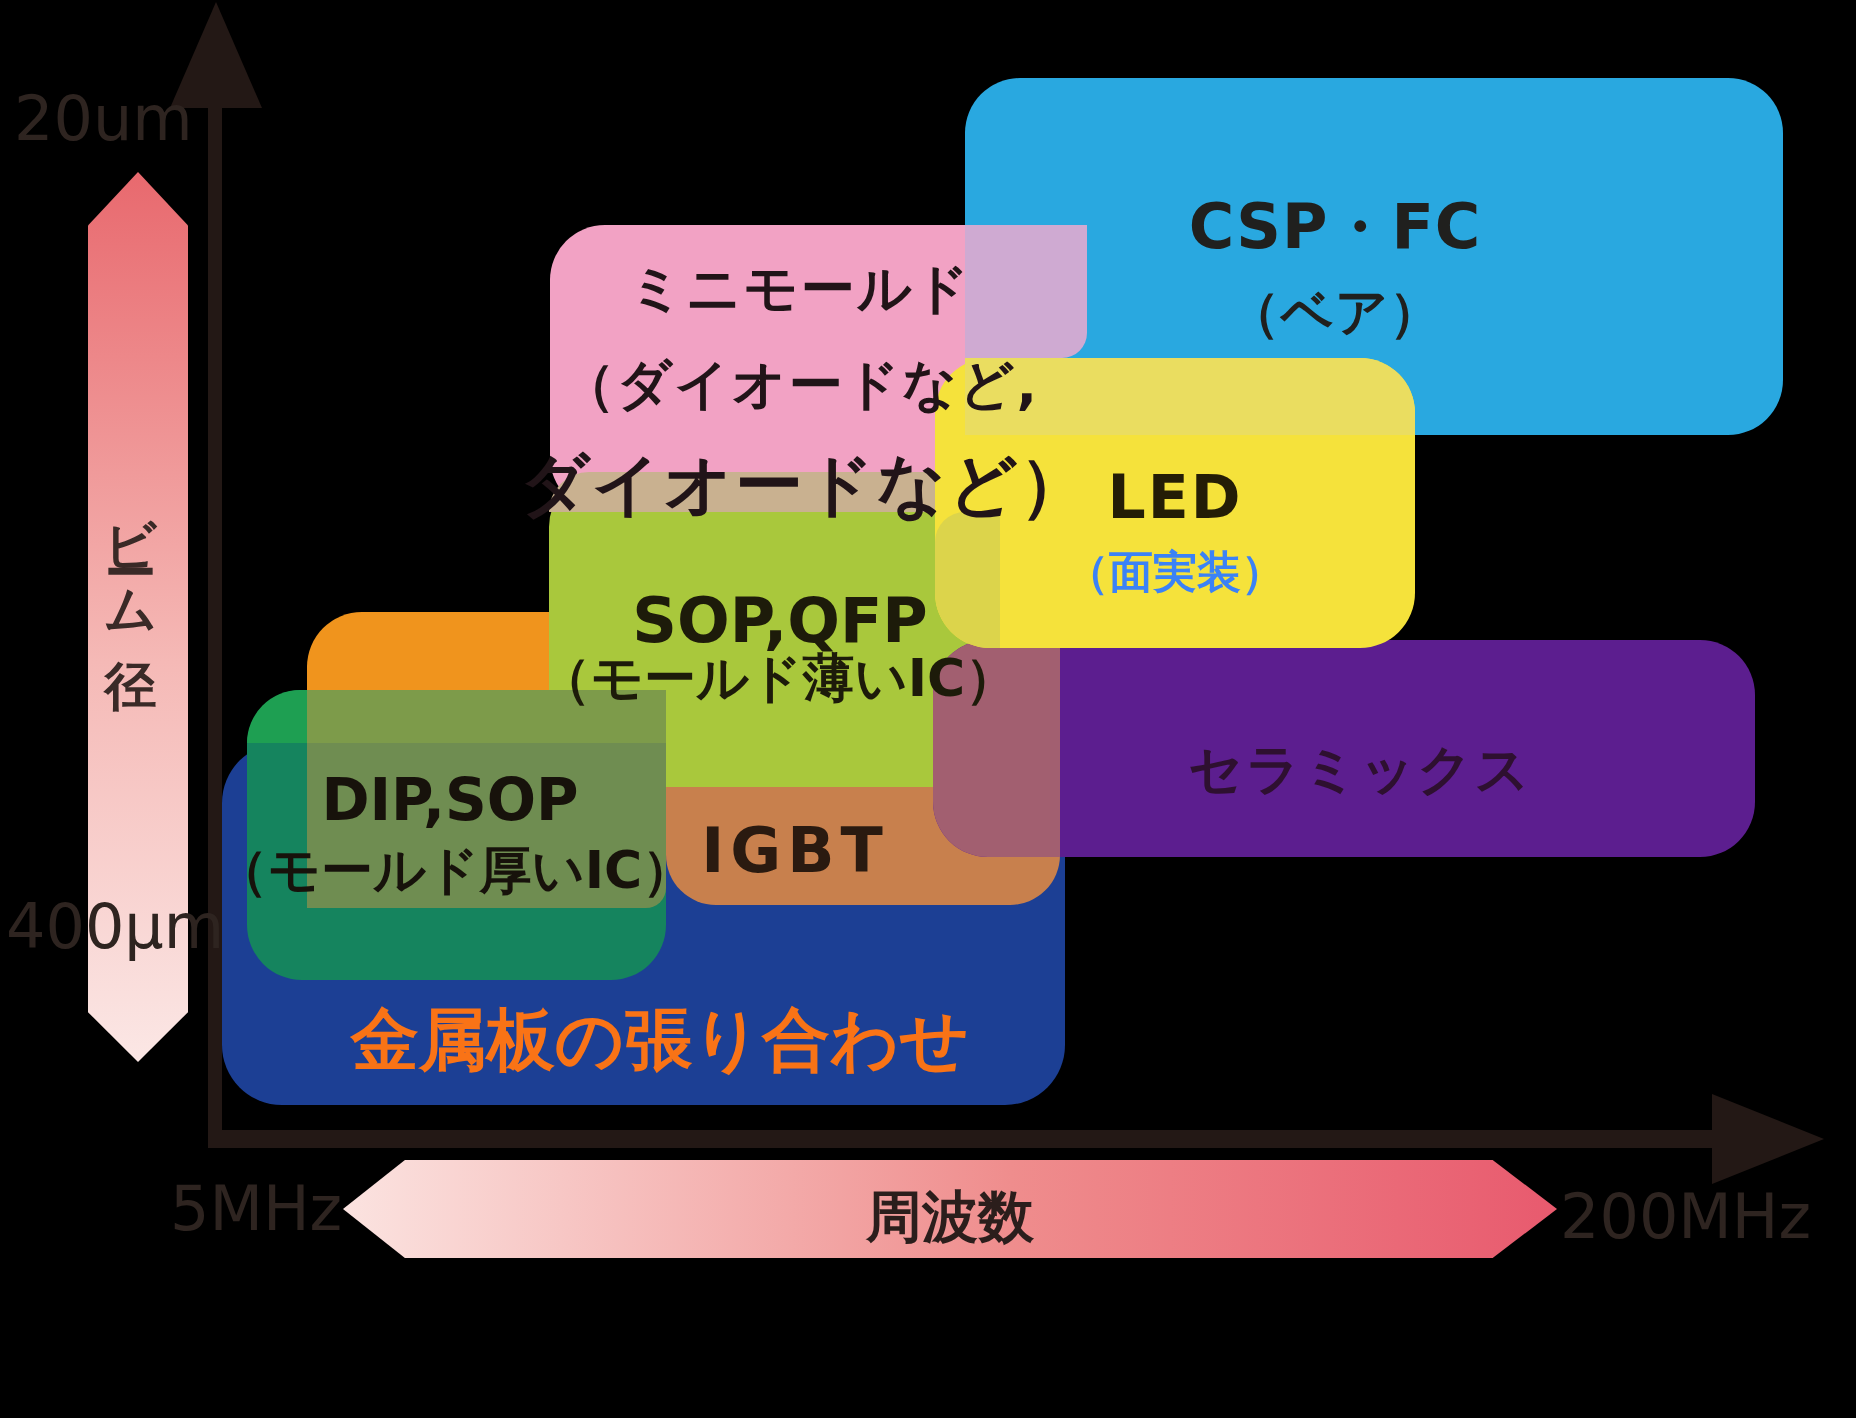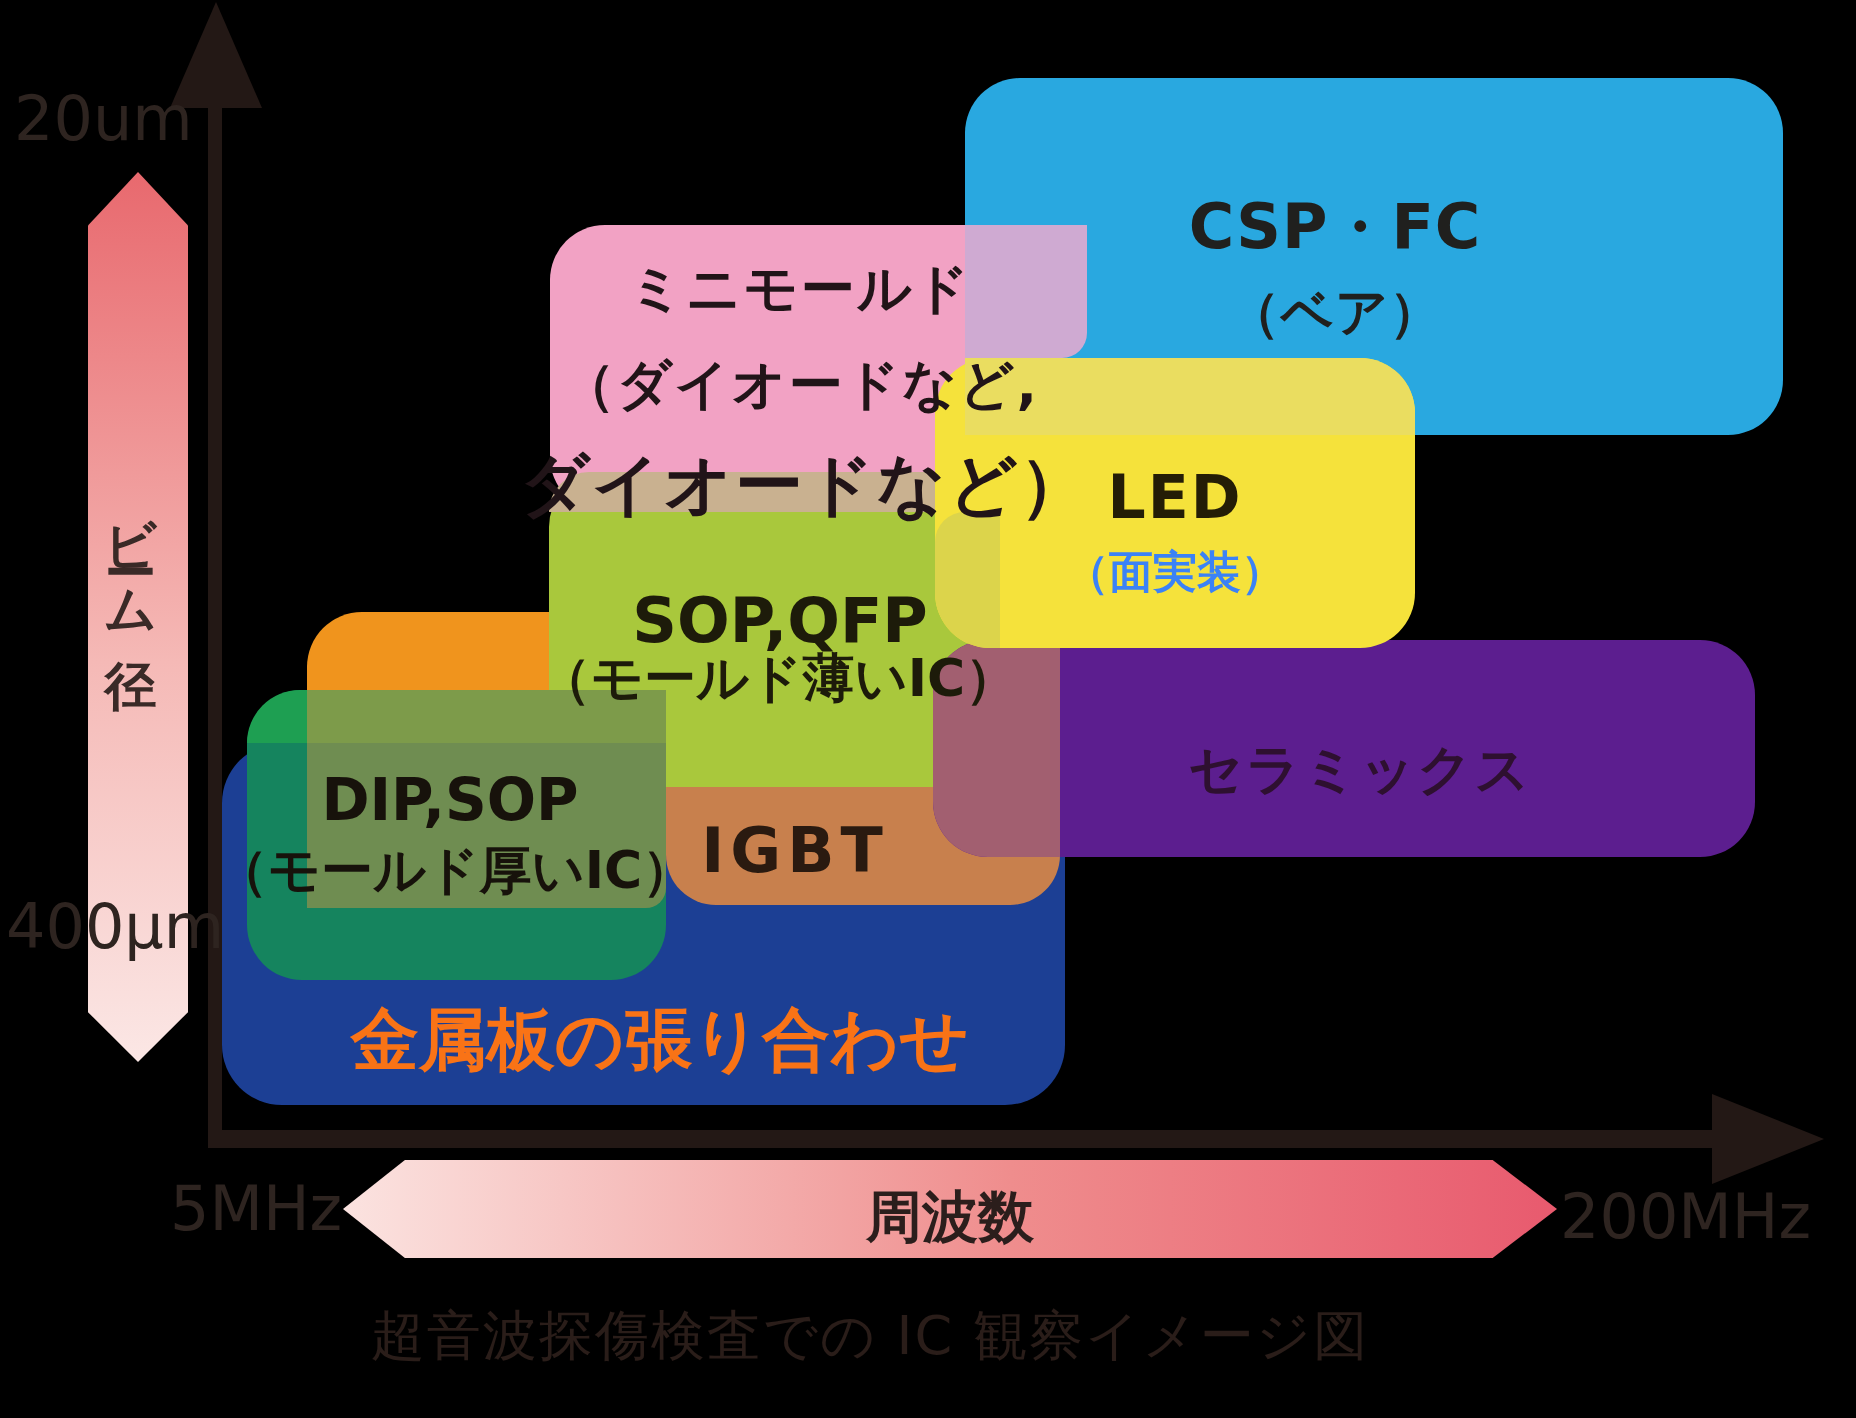--- a/index.html
+++ b/index.html
@@ -84,14 +84,13 @@
       <div class="rlabel" style="left: 800px; top: 289px; font-size: 54px; color: rgb(33, 20, 24); letter-spacing: 2px;">ミニモールド</div>
       <div class="rlabel" style="left: 800px; top: 385px; font-size: 54px; color: rgb(33, 20, 24); letter-spacing: 2px;">（ダイオードなど,</div>
       <div class="rlabel" style="left: 805px; top: 485px; font-size: 68px; color: rgb(33, 20, 24); letter-spacing: 2px;">ダイオードなど）</div>
       <div class="rlabel" style="left: 1335px; top: 227px; font-size: 62px; color: rgb(32, 32, 30); letter-spacing: 1px;">CSP・FC</div>
       <div class="rlabel" style="left: 1335px; top: 300px; font-size: 52px; color: rgb(32, 32, 30); letter-spacing: 1px; margin-top: 12px;">（ベア）</div>
       <div class="rlabel" style="left: 1175px; top: 497px; font-size: 60px; color: rgb(36, 29, 6); letter-spacing: 2px;">LED</div>
       <div class="rlabel" style="left: 1175px; top: 572px; font-size: 44px; color: #3b82f6; letter-spacing: 0px;">（面実装）</div>
       <div class="rlabel" style="left: 1360px; top: 770px; font-size: 54px; color: rgb(46, 16, 48); letter-spacing: 2px;">セラミックス</div>
     </div>
 
-  <div class="abs" id="chart-title">超音波探傷検査での IC 観察イメージ図</div>
 </div>
 
 </body></html>

